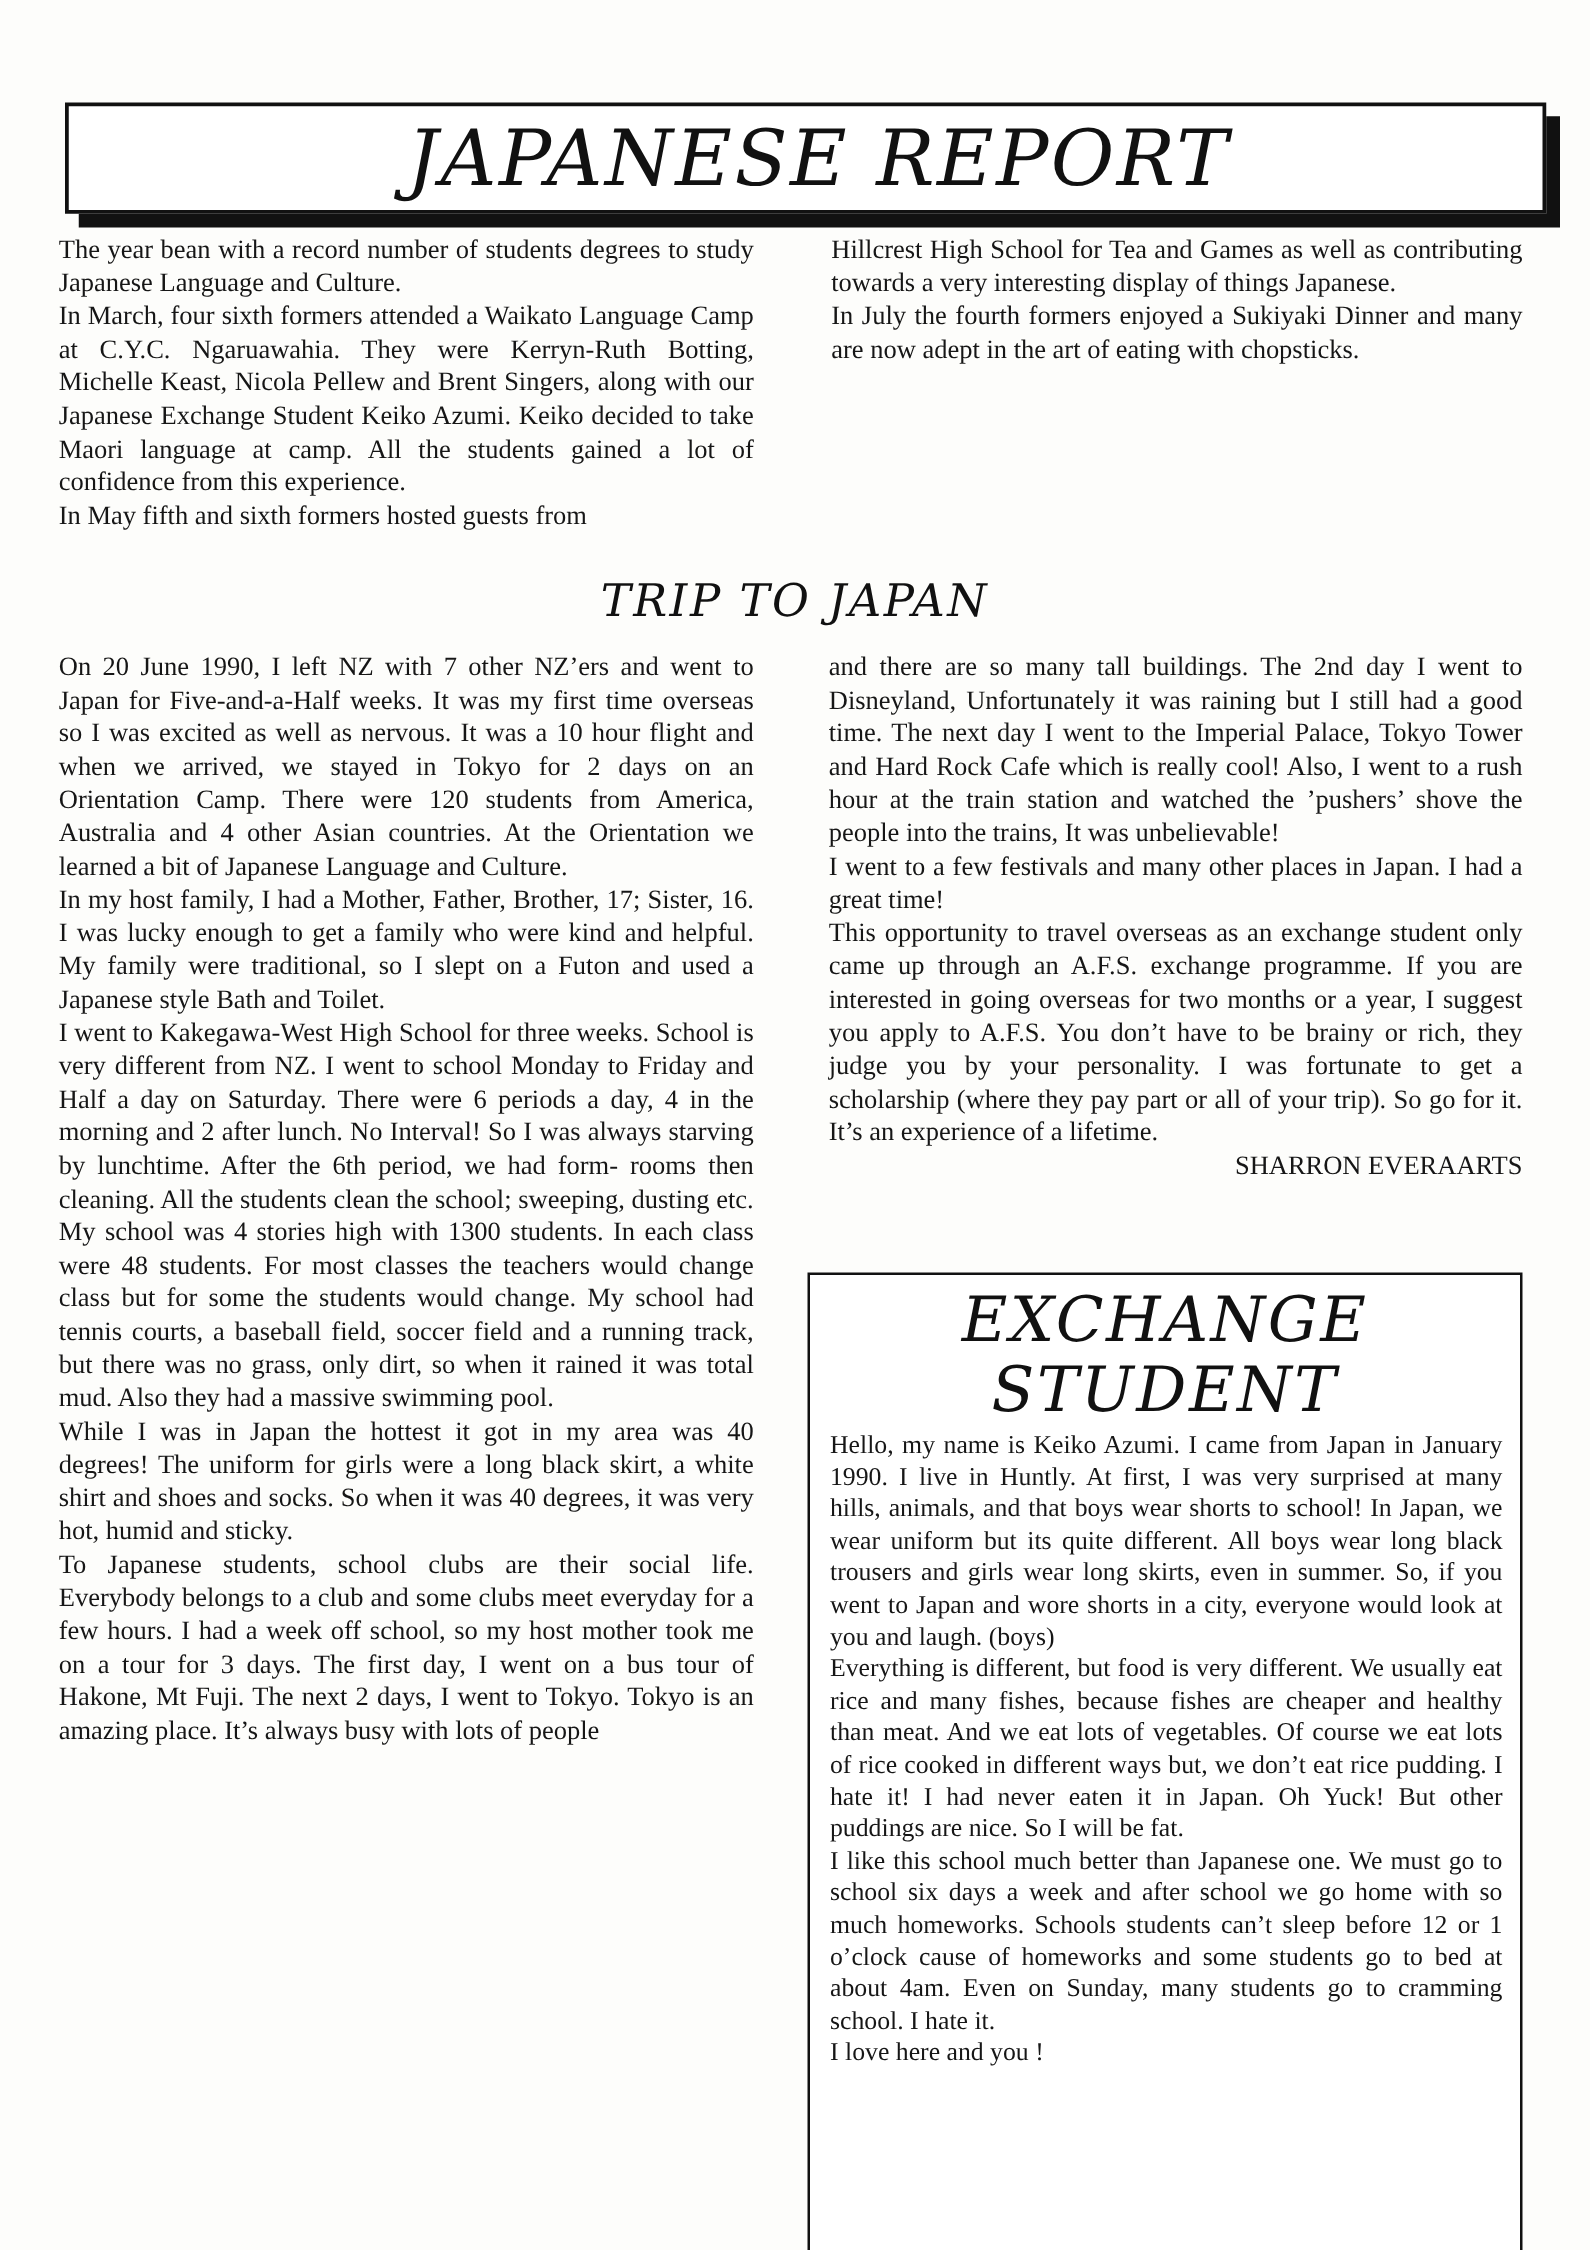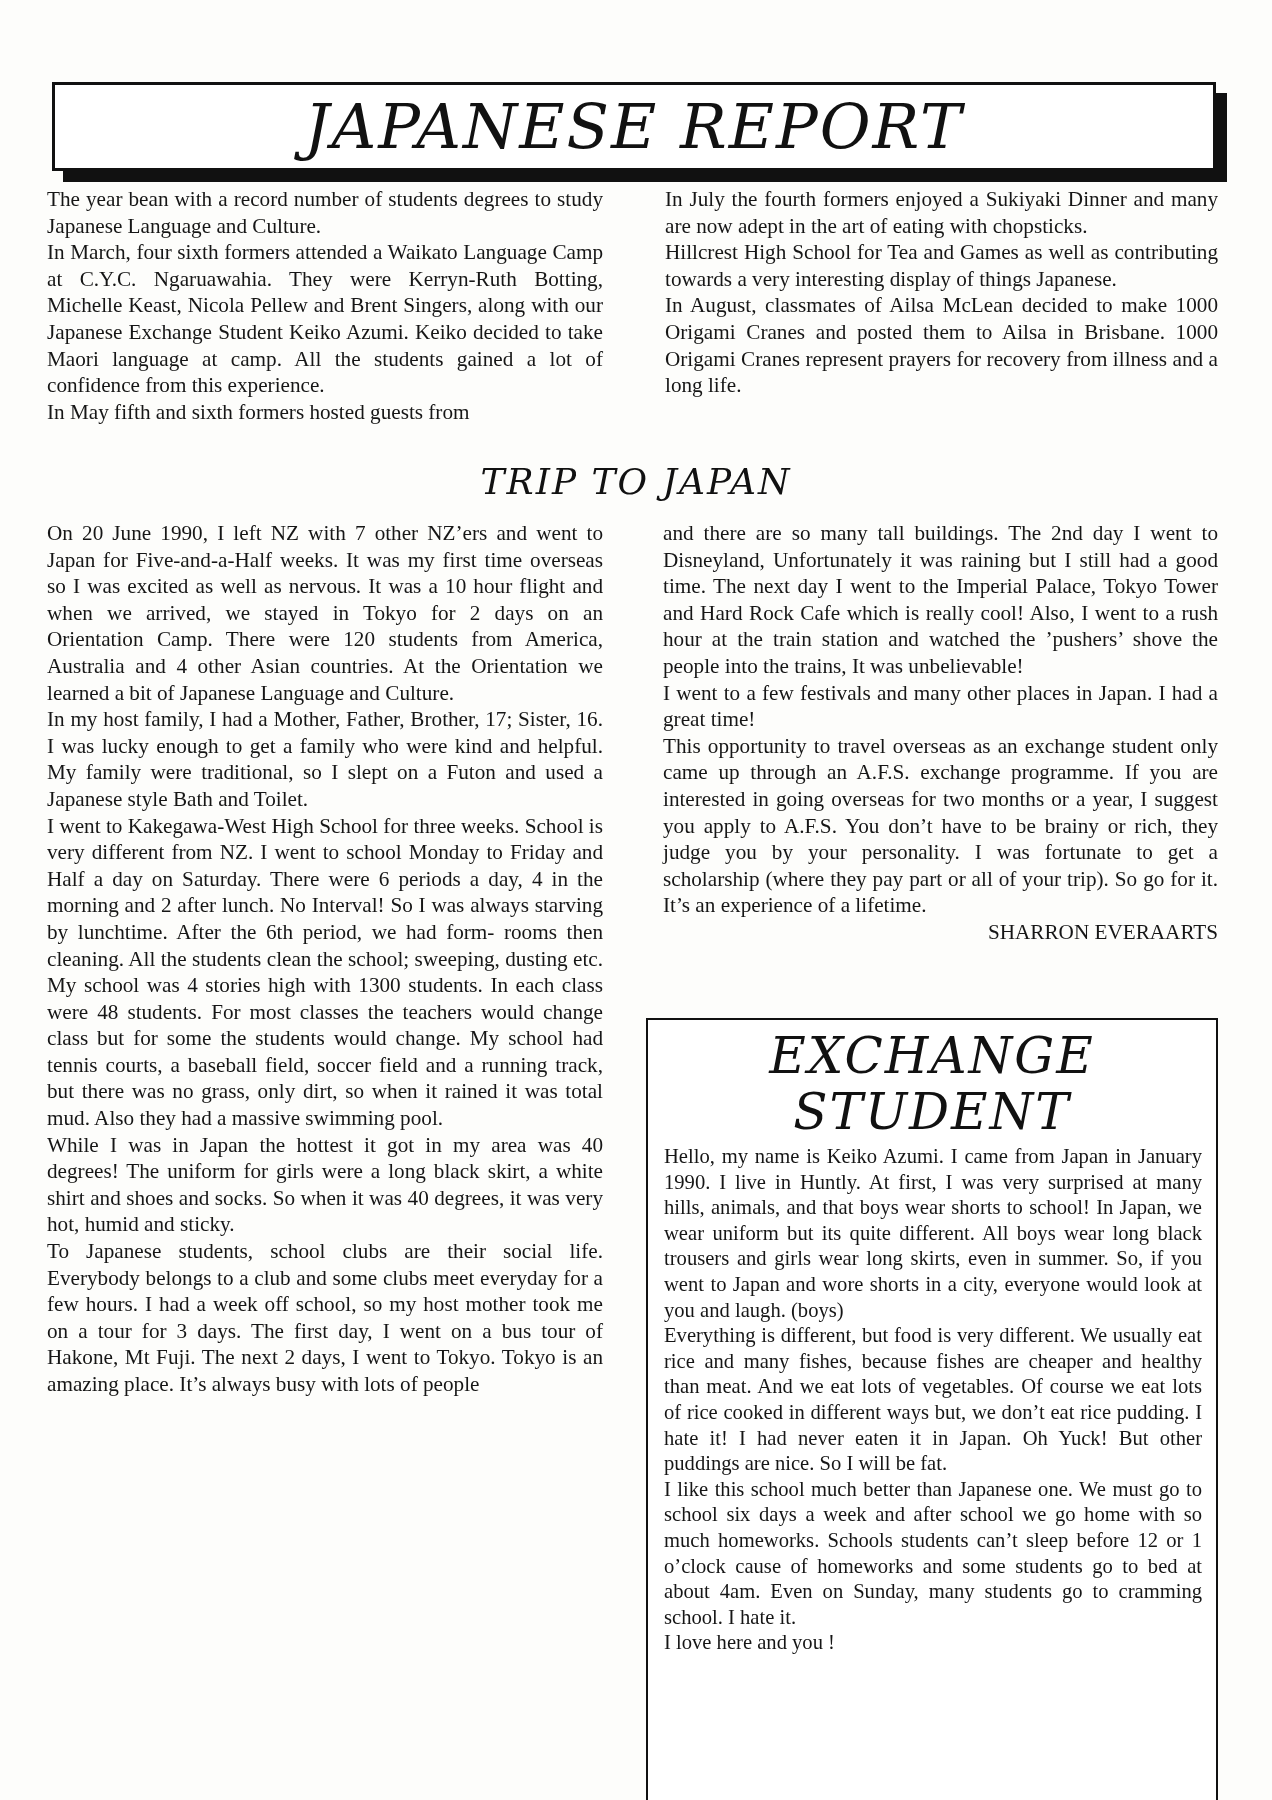--- a/index.html
+++ b/index.html
@@ -11,21 +11,21 @@
     color: #161616;
     font-family: "Liberation Serif", "DejaVu Serif", serif;
   }
   .title-banner {
     position: absolute;
     left: 52px; top: 82px;
     width: 1158px; height: 83px;
     border: 3px solid #111;
     background: #fff;
     box-shadow: 11px 11px 0 #111;
-    display: flex; align-items: center; justify-content: center;
+    display: flex; align-items: center; justify-content: center; padding-left: 21px;
   }
   .script-heading {
     font-family: "DejaVu Serif", "Liberation Serif", serif;
     font-style: italic;
     font-weight: normal;
     letter-spacing: 2px;
     color: #111;
     margin: 0;
     text-align: center;
   }
@@ -69,23 +69,22 @@
 <header class="title-banner">
   <h1 class="script-heading">JAPANESE REPORT</h1>
 </header>
 
 <section class="col col-intro-left">
   <p>The year bean with a record number of students degrees to study Japanese Language and Culture.</p>
   <p>In March, four sixth formers attended a Waikato Language Camp at C.Y.C. Ngaruawahia.  They were Kerryn-Ruth Botting, Michelle Keast, Nicola Pellew and Brent Singers, along with our Japanese Exchange Student Keiko Azumi.  Keiko decided to take Maori language at camp.  All the students gained a lot of confidence from this experience.</p>
   <p>In May fifth and sixth formers hosted guests from</p>
 </section>
 <section class="col col-intro-right">
+  <p>Hillcrest High School for Tea and Games as well as contributing towards a very interesting display of things Japanese.</p>
   <p>In July the fourth formers enjoyed a Sukiyaki Dinner and many are now adept in the art of eating with chopsticks.</p>
-  <p>Hillcrest High School for Tea and Games as well as contributing towards a very interesting display of things Japanese.</p>
-  <p>In August, classmates of Ailsa McLean decided to make 1000 Origami Cranes and posted them to Ailsa in Brisbane.  1000 Origami Cranes represent prayers for recovery from illness and a long life.</p>
 </section>
 
 <div class="trip-heading">
   <h2 class="script-heading">TRIP TO JAPAN</h2>
 </div>
 
 <section class="col col-trip-left">
   <p>On 20 June 1990, I left NZ with 7 other NZ’ers and went to Japan for Five-and-a-Half weeks.  It was my first time overseas so I was excited as well as nervous. It was a 10 hour flight and when we arrived, we stayed in Tokyo for 2 days on an Orientation Camp. There were 120 students from America, Australia and 4 other Asian countries. At the Orientation we learned a bit of Japanese Language and Culture.</p>
   <p>In my host family, I had a Mother, Father, Brother, 17; Sister, 16.  I was lucky enough to get a family who were kind and helpful.  My family were traditional, so I slept on a Futon and used a Japanese style Bath and Toilet.</p>
   <p>I went to Kakegawa-West High School for three weeks.  School is very different from NZ.  I went to school Monday to Friday and Half a day on Saturday. There were 6 periods a day, 4 in the morning and 2 after lunch. No Interval!  So I was always starving by lunchtime.  After the 6th period, we had form- rooms then cleaning.  All the students clean the school; sweeping, dusting etc.  My school was 4 stories high with 1300 students.  In each class were 48 students. For most classes the teachers would change class but for some the students would change. My school had tennis courts, a baseball field, soccer field and a running track, but there was no grass, only dirt, so when it rained it was total mud.  Also they had a massive swimming pool.</p>

